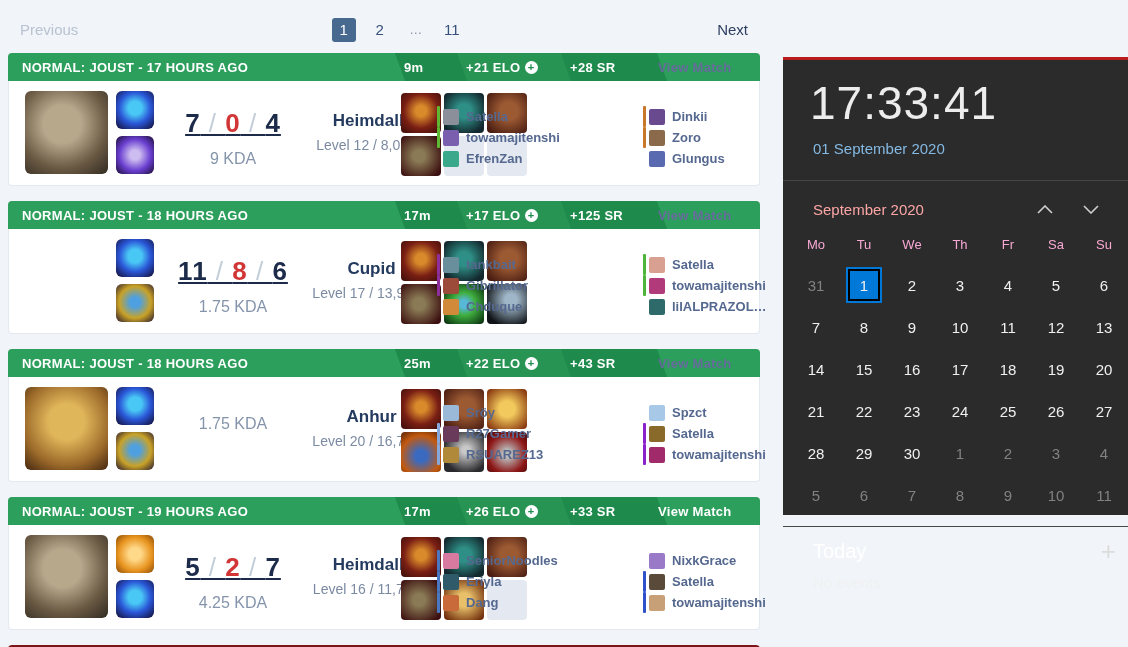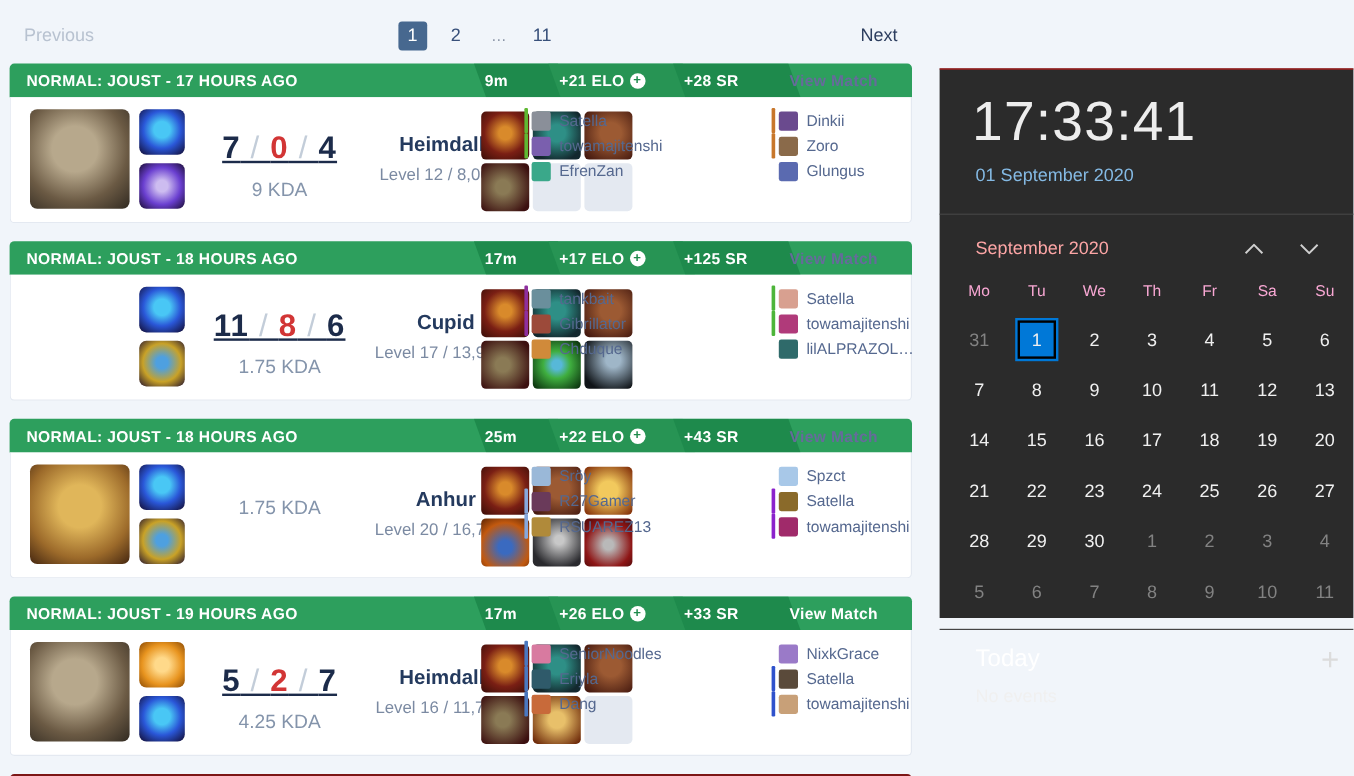--- a/index.html
+++ b/index.html
@@ -72,35 +72,35 @@
   .item-spiked-club { background:radial-gradient(circle at 45% 50%, #8a7a55 0 20%, #3c1010 85%); }
   .item-green-bow   { background:radial-gradient(circle at 50% 50%, #57b8d8 0 14%, #3fae3f 40%, #0f3b12 90%); }
   .item-dark-dagger { background:radial-gradient(circle at 60% 40%, #9fb6c8 0 18%, #101418 80%); }
   .item-orange-spear{ background:radial-gradient(circle at 50% 50%, #f2c95d 0 28%, #8a3a10 90%); }
   .item-orange-sword{ background:radial-gradient(circle at 50% 60%, #3a6ac0 0 18%, #c2590f 65%, #5a2405 100%); }
   .item-scythe      { background:radial-gradient(circle at 55% 45%, #c8c8c8 0 12%, #2a2a2e 75%); }
   .item-red-skull   { background:radial-gradient(circle at 50% 55%, #b9b9b9 0 14%, #8e1616 65%, #420808 100%); }
   .item-flame-arrow { background:radial-gradient(circle at 50% 50%, #e8c06a 0 24%, #702d0c 90%); }
   .item-empty       { background:#e4e9f1; }
 
-  .team { position:absolute; top:9px; }
+  .team { position:absolute; top:25px;font-weight:bold; }
   .team1 { left:428px; } .team2 { left:634px; }
   .p-row { height:21px; display:flex; align-items:center; }
   .p-bar { width:3px; height:21px; margin-right:3px; border-radius:1px; background:transparent; }
   .p-av { width:16px; height:16px; border-radius:2px; flex:none; }
   .p-name { font-size:13px; color:#55688f; margin-left:7px; white-space:nowrap; cursor:pointer; }
 
   
   .partial-card { height:6px; border-radius:4px 4px 0 0; overflow:hidden;
     background:linear-gradient(90deg,#a62222 0 56%,#871d1d 56% 67%,#a62222 67% 73%,#871d1d 73% 100%);
     border-top:2px solid #7c1616; }
 
   
   .cal-panel { position:absolute; left:783px; top:57px; width:345px; height:458px;
-               background:#2b2b2b; color:#fff; border-top:1px solid #b91c1c; }
+               background:#2b2b2b; color:#fff; border-top:3px solid #b91c1c; }
   .clock { position:absolute; left:27px; top:16px; font-size:46px; font-weight:300;
            color:#ededed; letter-spacing:1px; }
   .clock-date { position:absolute; left:30px; top:80px; font-size:15px; color:#84b9e3; }
   .cal-div1 { position:absolute; left:0; right:0; top:120px; border-top:1px solid #454545; }
   .month-row { position:absolute; left:30px; right:14px; top:138px; display:flex; align-items:center; }
   .month-label { font-size:15px; color:#fca5a5; flex:1; }
   .chev { width:46px; height:22px; display:flex; align-items:center; justify-content:center; cursor:pointer; }
   .chev svg { stroke:#cfcfcf; stroke-width:1.6; fill:none; }
   .cal-dow { position:absolute; left:9px; top:172px; display:grid; grid-template-columns:repeat(7,48px); }
   .dow { height:24px; display:flex; align-items:center; justify-content:center; font-size:13px; color:#f9a8d4; }

